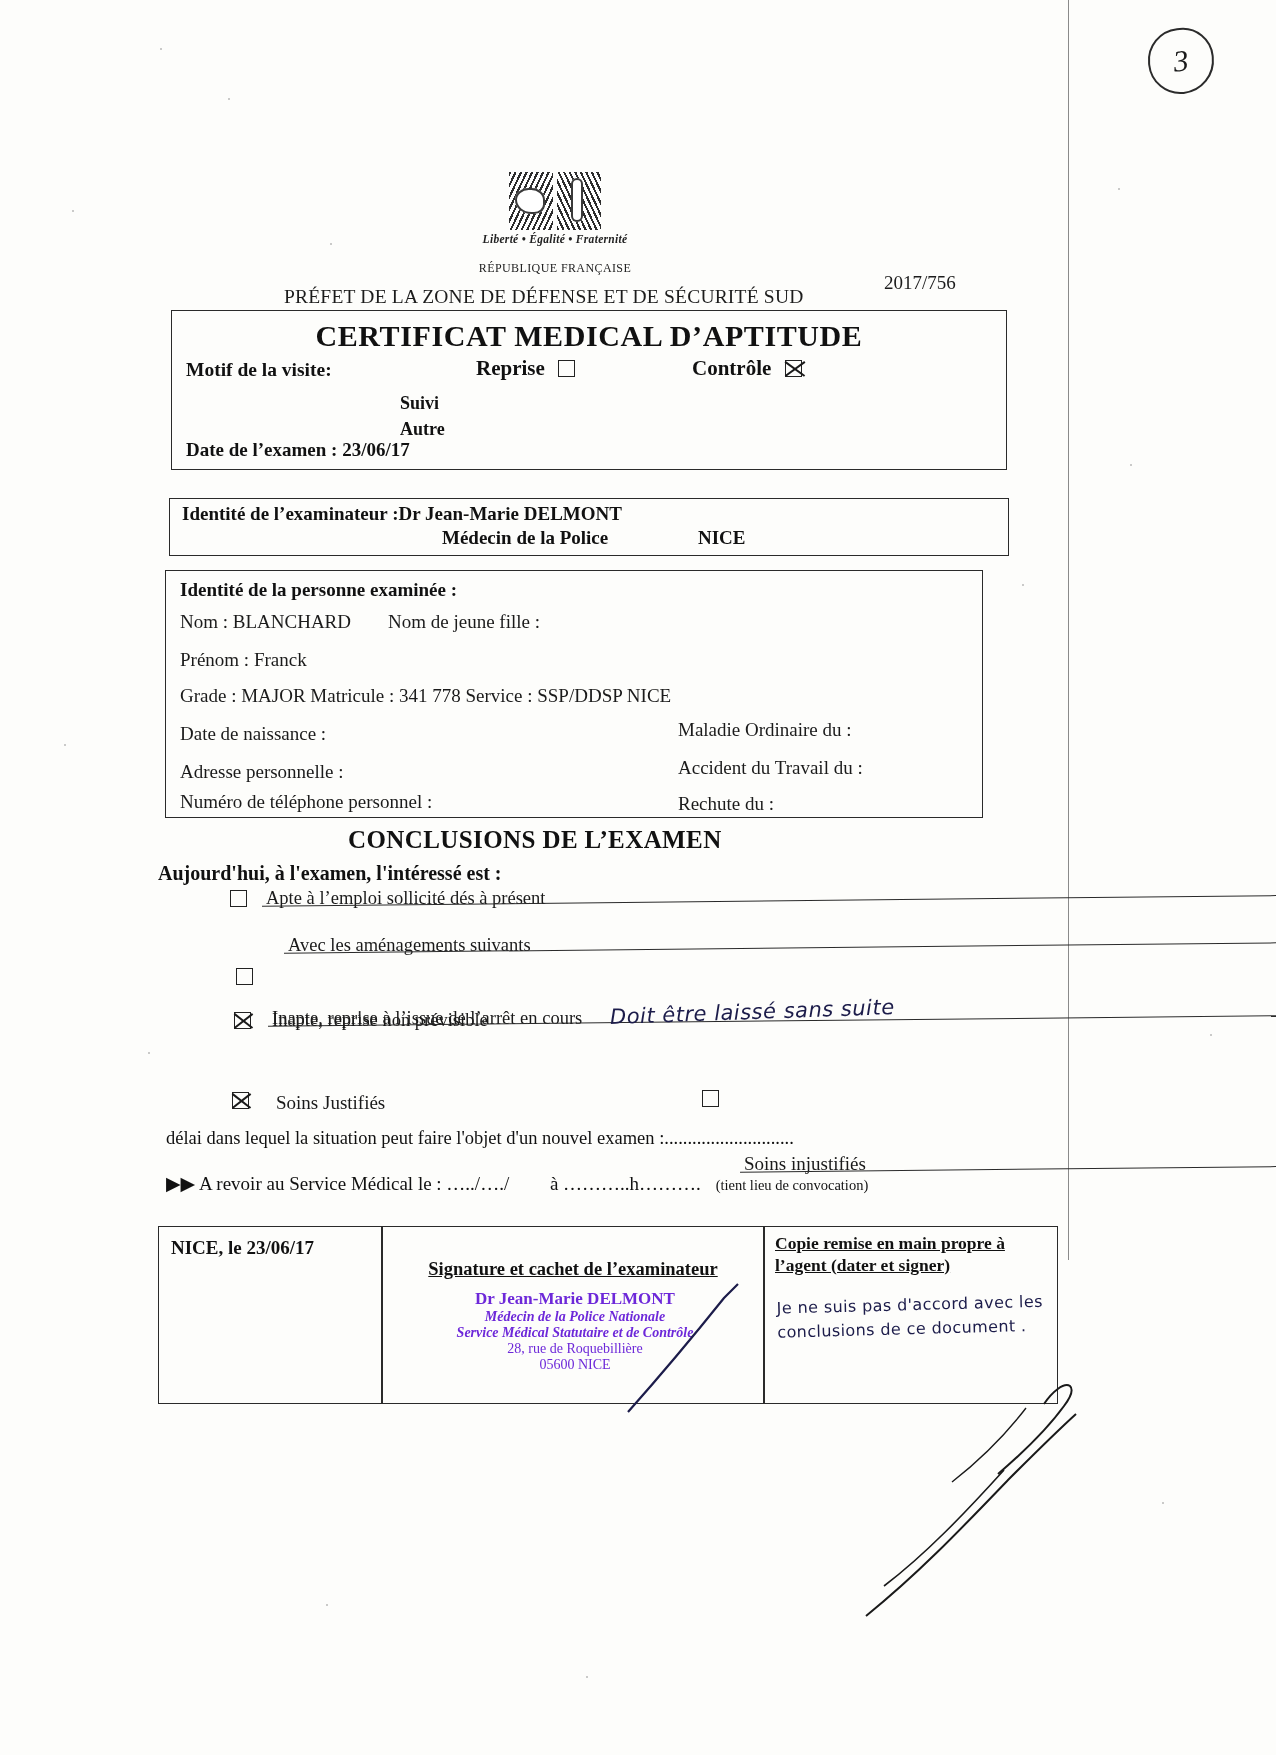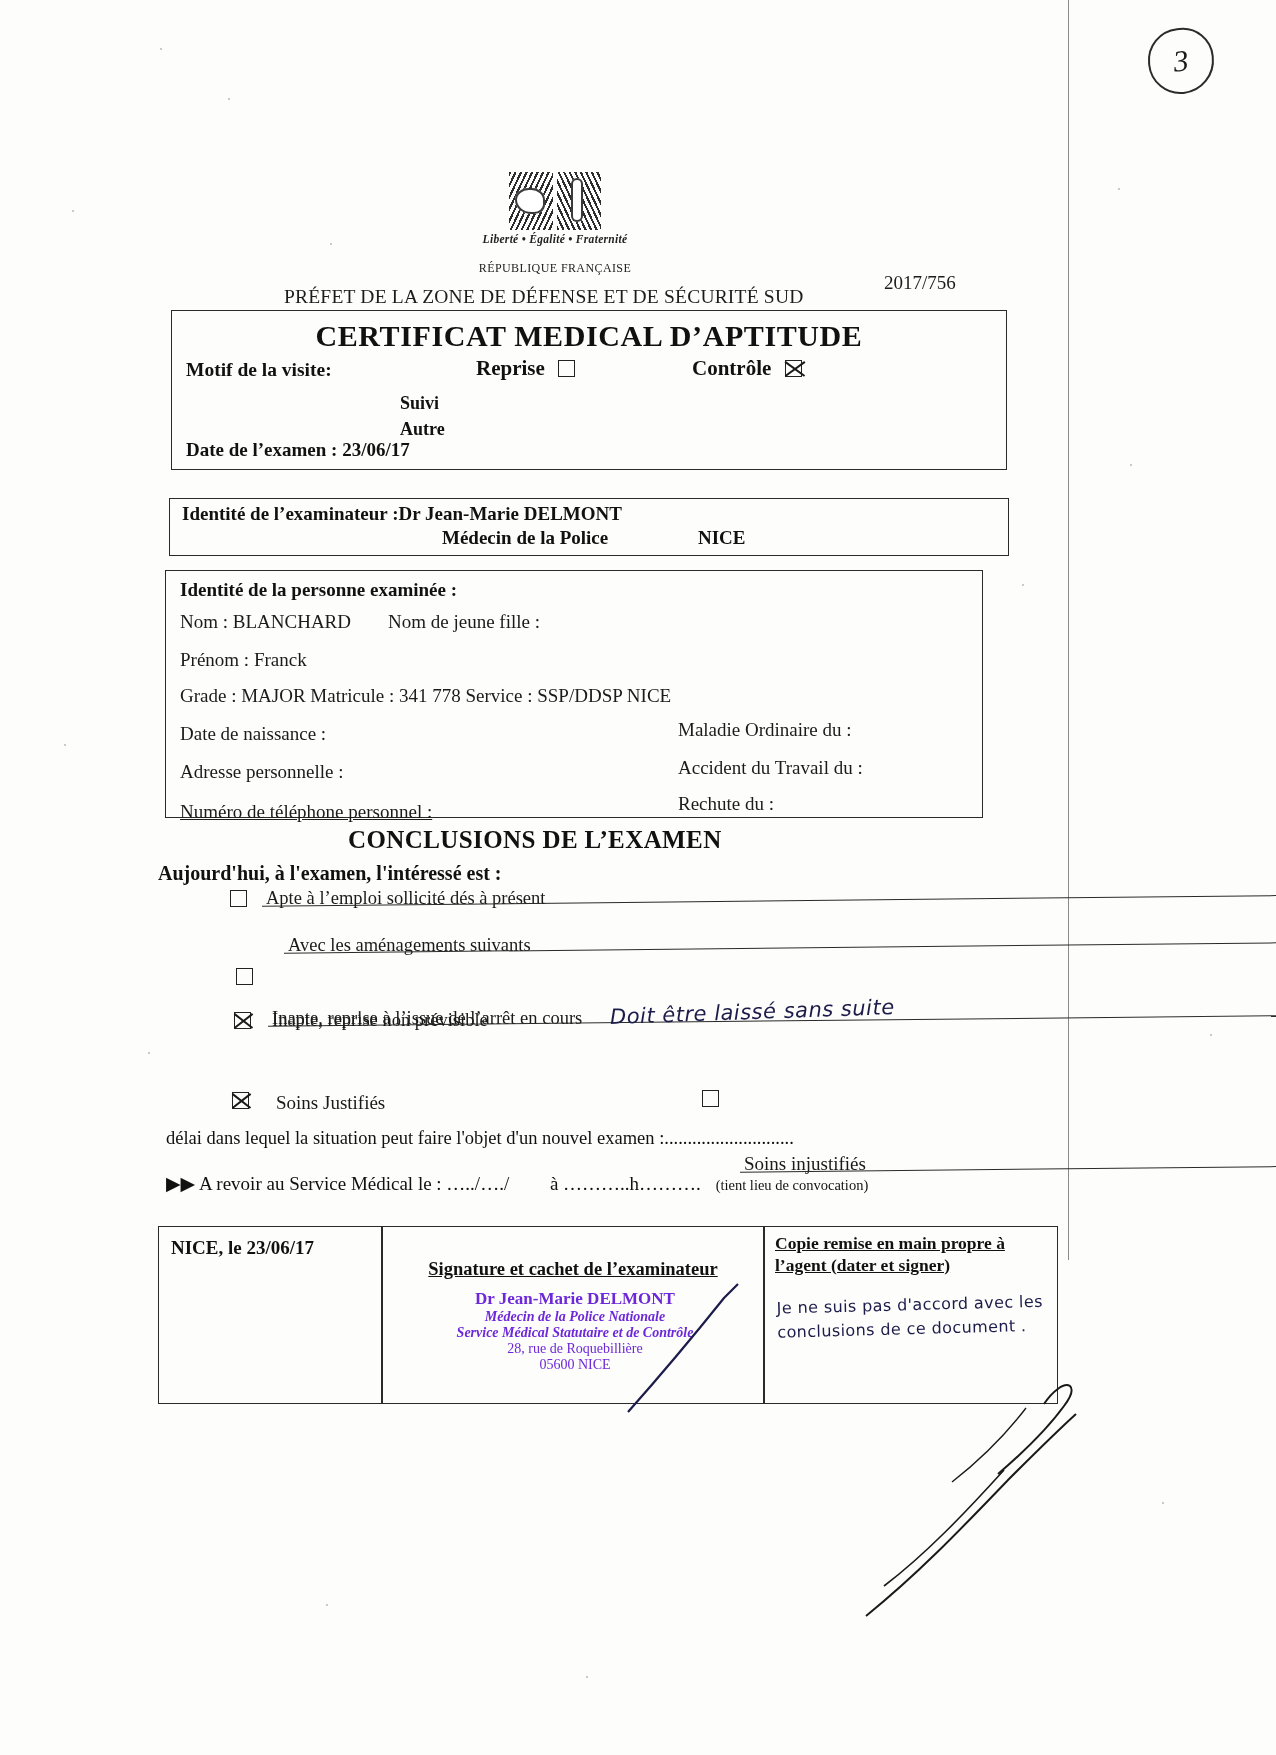--- a/index.html
+++ b/index.html
@@ -209,21 +209,21 @@
     position: absolute; left: 14px; top: 8px;
     font-size: 19px; font-weight: bold;
   }
   .pers-row { position: absolute; font-size: 19px; color: #1b1b1b; }
   .pers-nom     { left: 14px;  top: 40px; }
   .pers-njf     { left: 222px; top: 40px; }
   .pers-prenom  { left: 14px;  top: 78px; }
   .pers-grade   { left: 14px;  top: 114px; }
   .pers-dn      { left: 14px;  top: 152px; }
   .pers-adr     { left: 14px;  top: 190px; }
-  .pers-tel     { left: 14px;  top: 230px; text-decoration: underline; }
+  .pers-tel     { left: 14px;  top: 220px; }
   .pers-mo      { left: 512px; top: 148px; }
   .pers-at      { left: 512px; top: 186px; }
   .pers-re      { left: 512px; top: 222px; }
 
   
   .concl-title {
     position: absolute;
     left: 348px; top: 826px;
     font-size: 25px;
     font-weight: bold;

